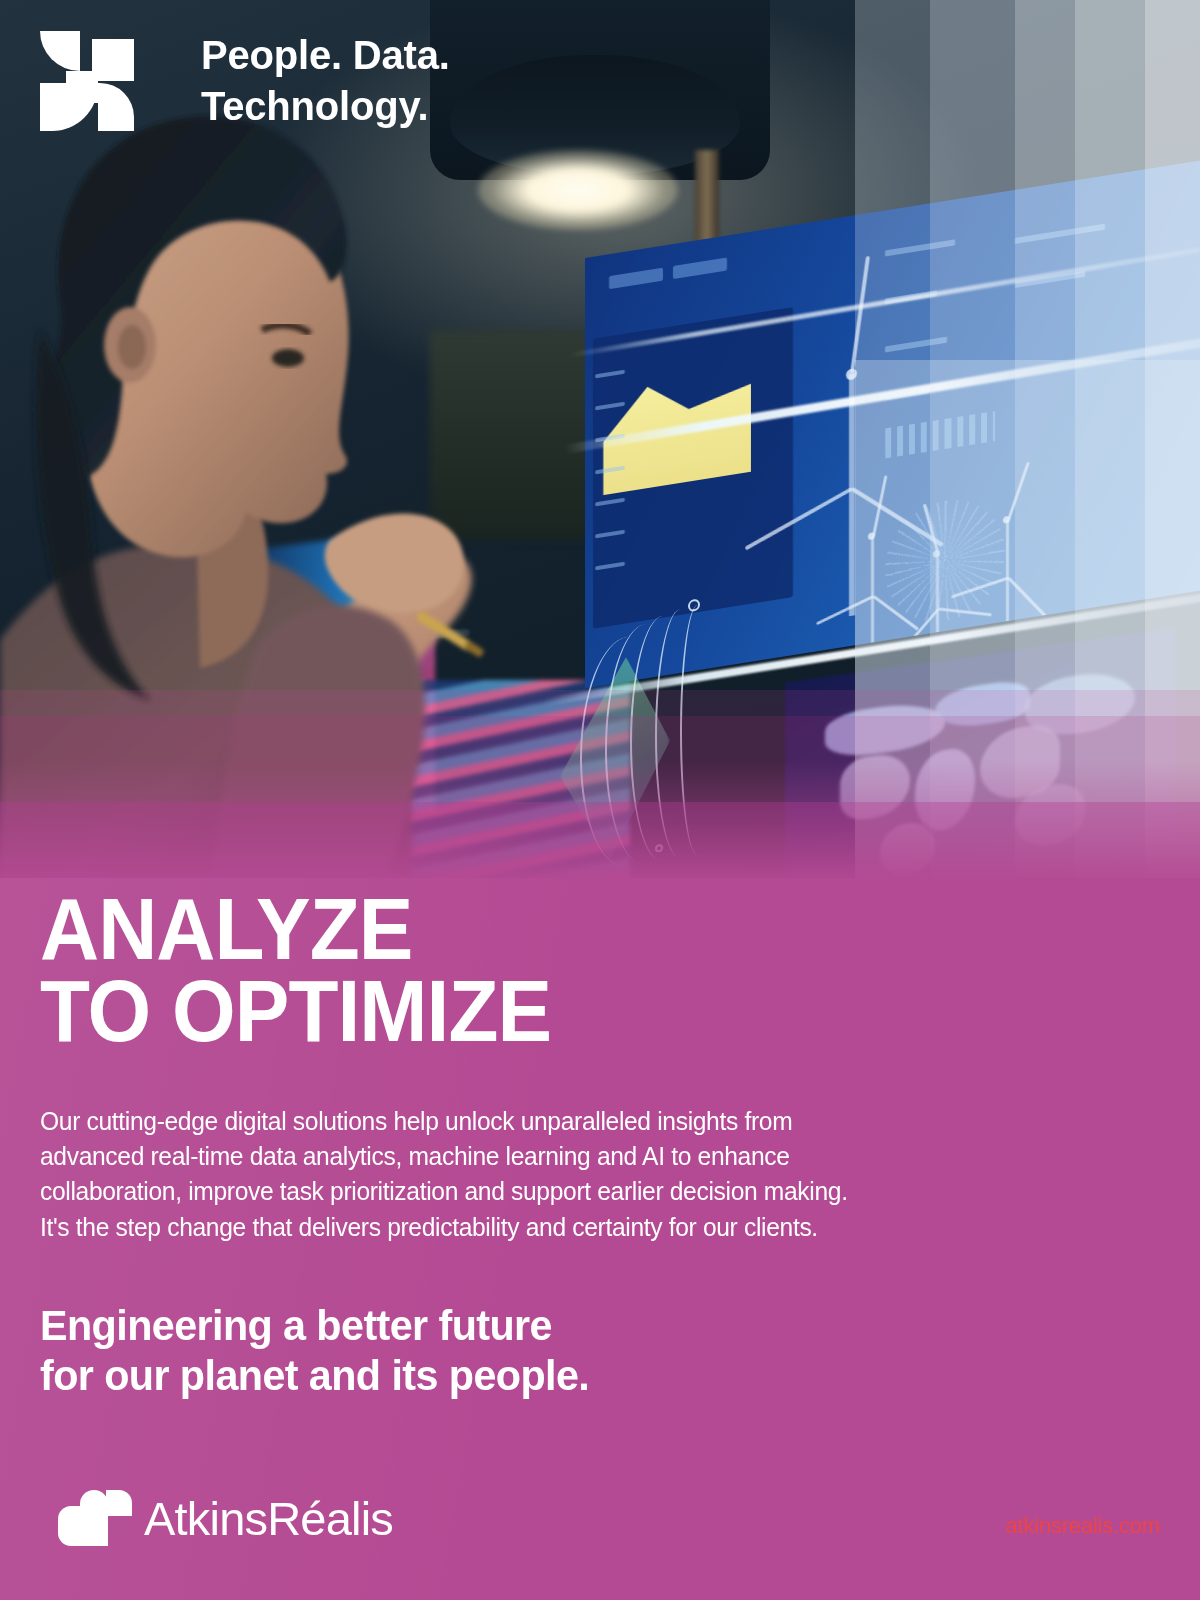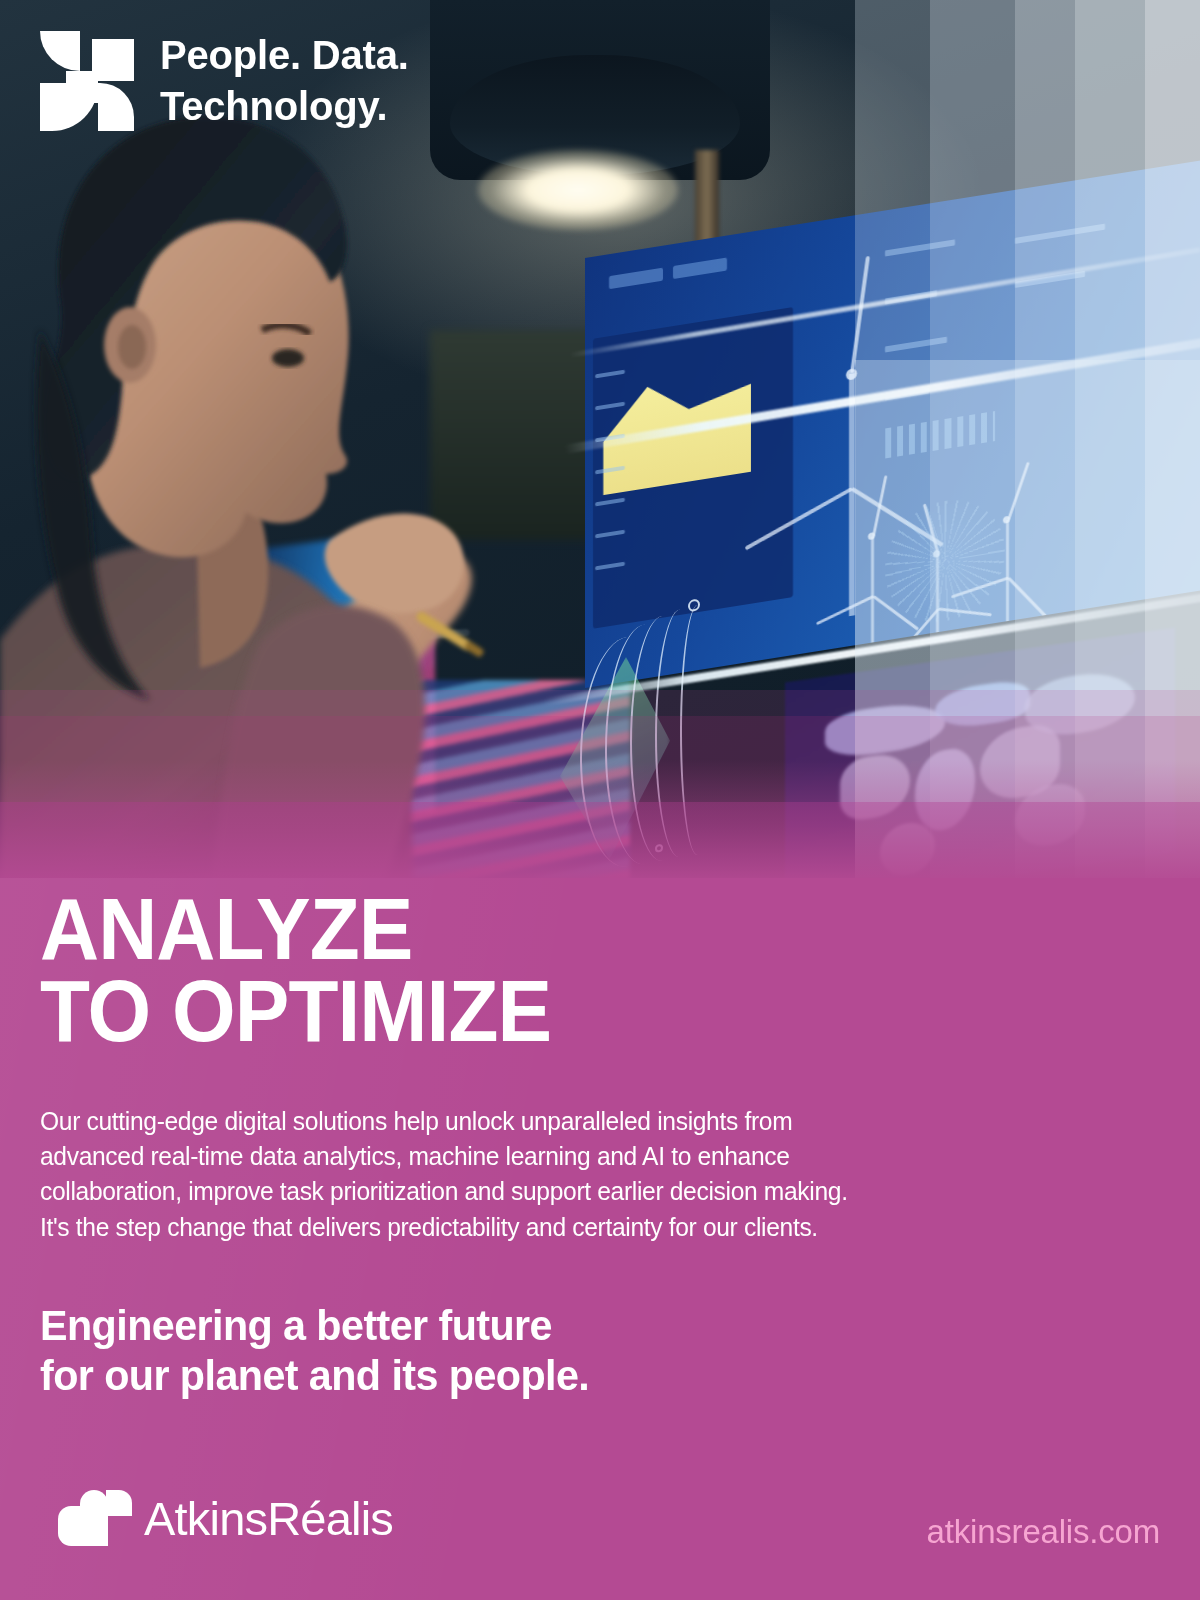--- a/index.html
+++ b/index.html
@@ -200,21 +200,21 @@
   
   .brandline {
     position:absolute; left:40px; top:30px;
     display:flex; align-items:center; gap:24px;
   }
   .mark-top { position:relative; width:96px; height:100px; flex:none; }
   .mark-top i { position:absolute; background:#fff; display:block; }
 
   .brandtext {
     color:#fff; font-size:40px; font-weight:700; line-height:1.28;
-    letter-spacing:-0.2px; white-space:pre-line;
+    letter-spacing:-0.2px; white-space:pre-line;margin-left:41px;
   }
 
   
   .headline {
     position:absolute; left:40px; top:888px;
     color:#fff; font-weight:700;
     font-size:88px; line-height:0.93;
     letter-spacing:-1px;
     text-transform:uppercase;
     transform:scaleX(0.93);
@@ -246,21 +246,21 @@
     display:flex; align-items:center; gap:14px;
   }
   .mark-foot { position:relative; width:72px; height:56px; flex:none; }
   .mark-foot i { position:absolute; background:#fff; display:block; }
   .footer-word {
     color:#fff; font-size:47px; font-weight:400; letter-spacing:-0.8px;
     line-height:1;
   }
   .footer-url {
     position:absolute; right:40px; top:1513px;
-    color:#f9a8d4; font-size:33px; letter-spacing:-0.2px; opacity:.97;
+    color:#ef4444; font-size:22px; letter-spacing:-0.2px; opacity:.97;
   }
 </style>
 </head>
 <body>
 
 <div id="poster">
 
   <div class="photo">
 
     <div class="room-dark"></div>

